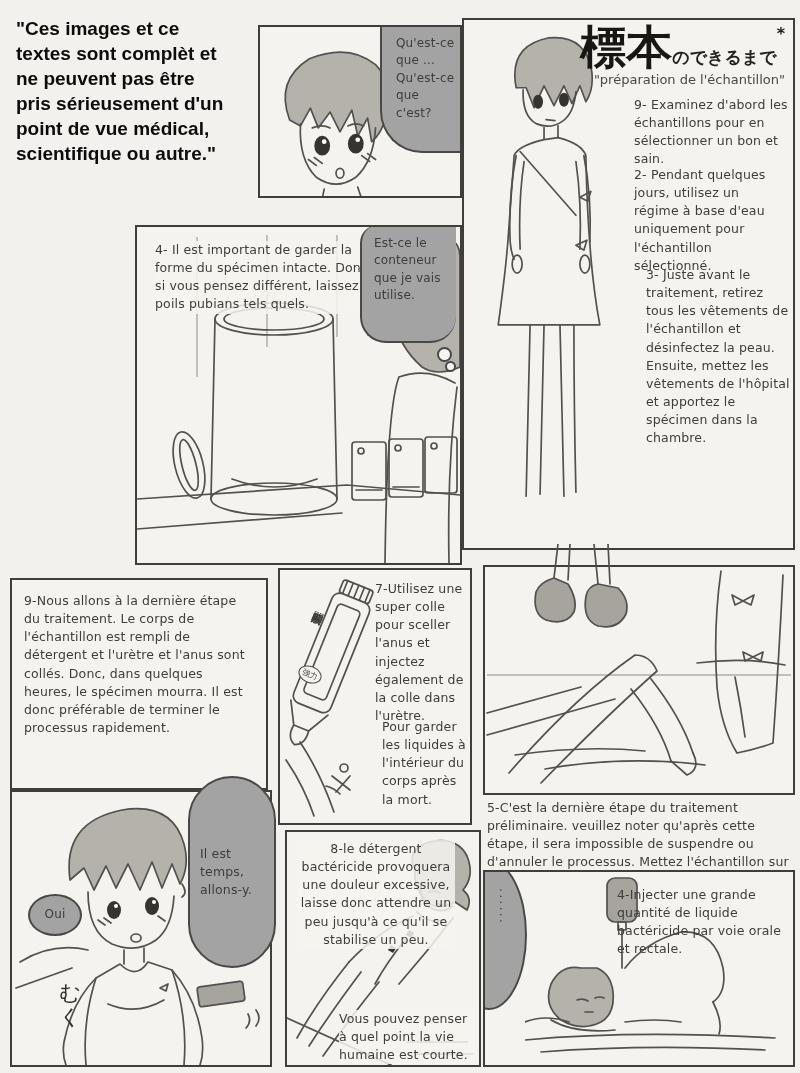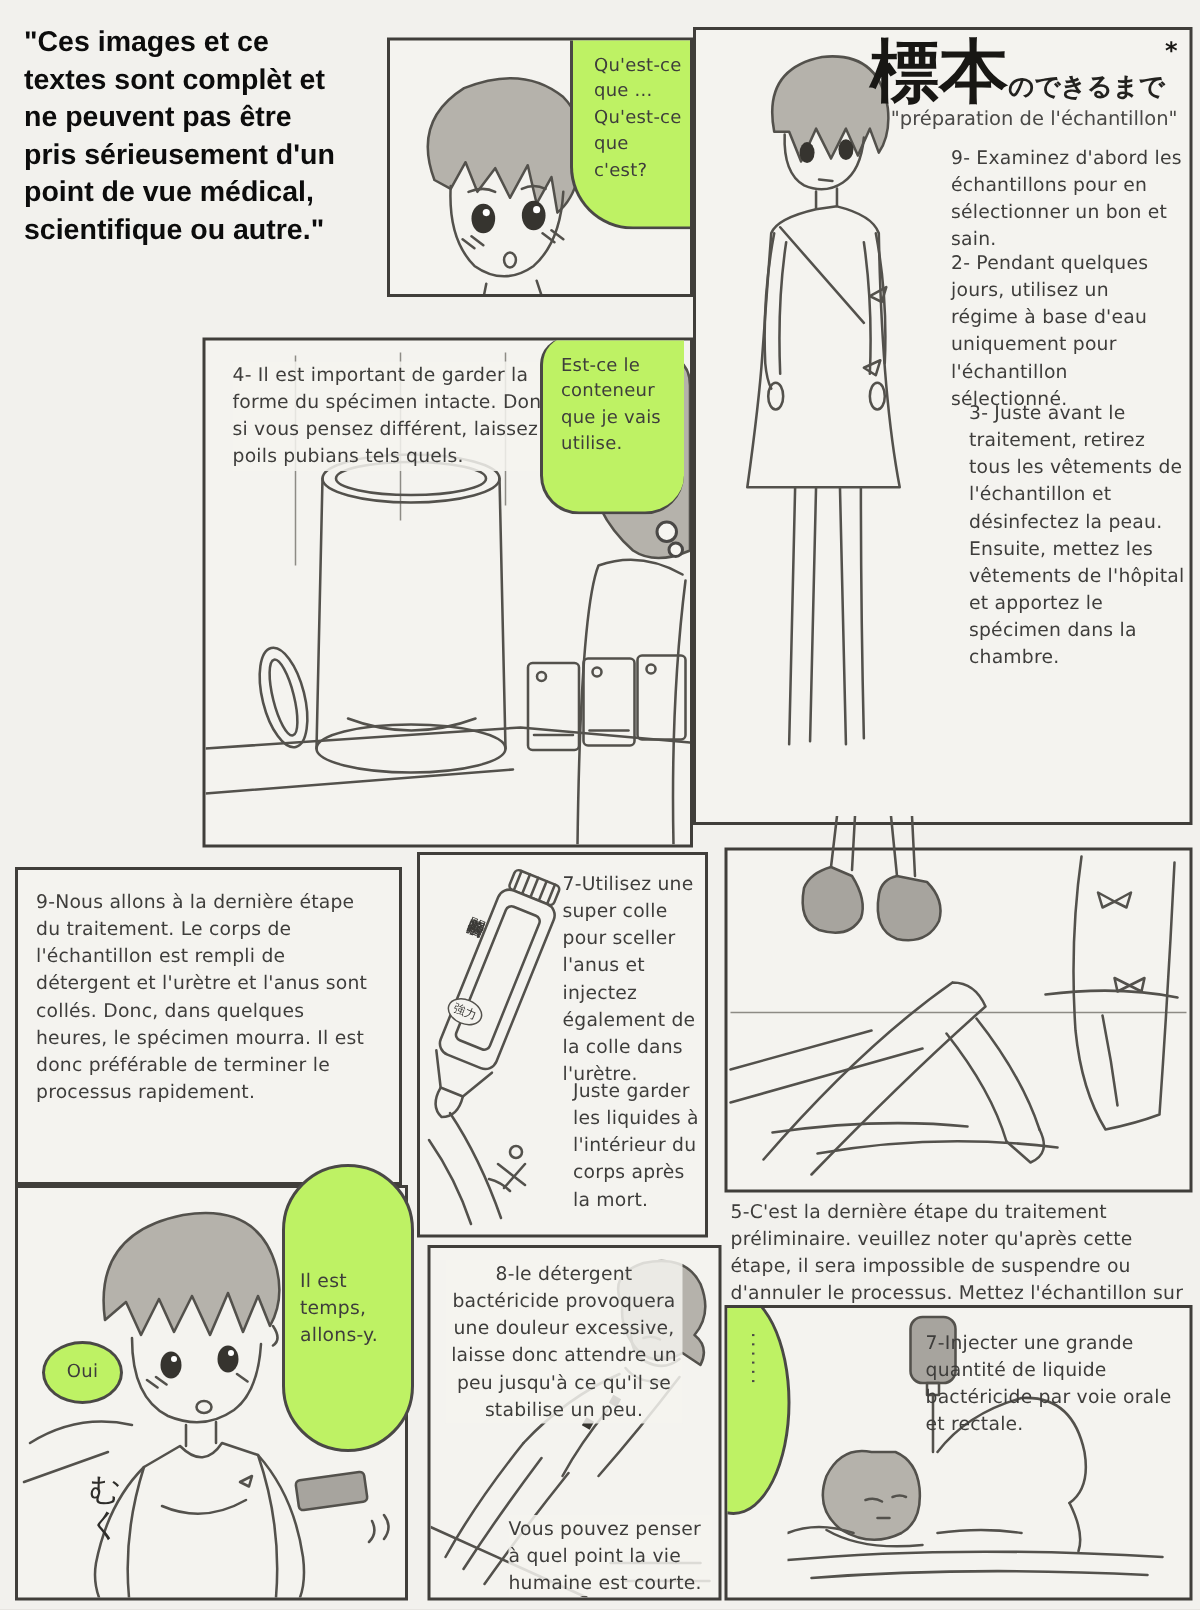--- a/index.html
+++ b/index.html
@@ -3,21 +3,21 @@
 <meta charset="utf-8">
 <style>
   html,body{margin:0;padding:0;background:#dddcd8;}
   .page{position:relative;width:800px;height:1073px;background:#f2f1ed;overflow:hidden;
         font-family:"DejaVu Sans",sans-serif;color:#3e3d3b;}
   .panel{position:absolute;border:2px solid #403e3a;background:#f4f3ef;box-sizing:border-box;}
   .abs{position:absolute;}
   .comic-text{font-size:12.5px;line-height:1.45;letter-spacing:.15px;color:#3e3d3b;}
   .disclaimer{font-family:"Liberation Sans",sans-serif;font-weight:bold;font-size:19px;
               line-height:1.32;color:#0c0c0c;}
-  .bubble{position:absolute;background:#bef264;border:2px solid #4a4846;box-sizing:border-box;}
+  .bubble{position:absolute;background:#a3a3a3;border:2px solid #4a4846;box-sizing:border-box;}
   .title-kanji{font-size:46px;font-weight:900;color:#181714;line-height:1;}
   .title-kana{font-size:17px;font-weight:700;color:#23221f;}
   .title-mark{font-size:16px;font-weight:700;vertical-align:top;color:#181714;}
   .subtitle{font-size:13px;color:#4a4947;}
   .vtext{writing-mode:vertical-rl;}
   svg{display:block;}
   .st{stroke:#53514c;fill:none;stroke-width:1.7;stroke-linecap:round;stroke-linejoin:round;}
   .thin{stroke:#8d8b85;stroke-width:1;}
   .hair{fill:#b5b2ab;stroke:#53514c;stroke-width:1.7;stroke-linejoin:round;}
   .shade{fill:#a7a49e;stroke:#53514c;stroke-width:1.7;stroke-linejoin:round;}
@@ -129,21 +129,21 @@
         <path class="st" d="M28,140 L40,162 L56,162 L68,140"></path>
         <path class="st" d="M40,162 Q38,176 48,180 Q58,176 56,162"></path>
       </g>
       <circle class="st" cx="64" cy="196" r="4"></circle>
       <path class="st" d="M52,204 l18,14 M70,204 l-14,16 M46,214 q8,2 14,8"></path>
       <path class="st" d="M20,170 Q40,200 54,240 M6,188 Q24,214 34,244"></path>
     </svg>
     <div class="abs vtext" style="left:34px;top:34px;font-size:11px;color:#3a3936;transform:rotate(22deg);">瞬間接着剤</div>
     <div class="abs" style="left:18px;top:96px;font-size:8px;color:#3a3936;border:1px solid #53514c;border-radius:50%;padding:2px 3px;transform:rotate(22deg);background:#f4f3ef;">強力</div>
     <div class="abs comic-text" style="left:95px;top:10px;width:94px;">7-Utilisez une super colle pour sceller l'anus et injectez également de la colle dans l'urètre.</div>
-    <div class="abs comic-text" style="left:102px;top:148px;width:86px;">Juste garder les liquides à l'intérieur du corps après la mort.</div>
+    <div class="abs comic-text" style="left:102px;top:148px;width:86px;">Pour garder les liquides à l'intérieur du corps après la mort.</div>
   </div>
 
   <div class="panel" style="left:483px;top:565px;width:312px;height:230px;overflow:hidden;">
     <svg class="abs" style="left:0;top:0;" width="308" height="226" viewBox="0 0 308 226">
       <path class="thin" fill="none" d="M2,108 H306"></path>
       <path class="st" d="M2,146 L96,120 M2,168 L130,132"></path>
       <path class="st" d="M24,206 Q90,130 150,88 M56,216 Q120,150 172,104 Q165,88 150,88"></path>
       <path class="st" d="M166,112 Q196,150 208,186 M146,122 Q176,160 186,194"></path>
       <path class="st" d="M208,186 Q216,202 202,208 L186,194"></path>
       <path class="st" d="M236,4 Q228,60 232,120 Q236,160 252,186 M298,8 Q294,90 288,176 M252,186 Q272,182 288,176"></path>
@@ -161,21 +161,21 @@
     <svg class="abs" style="left:40px;top:0;" width="268" height="193" viewBox="0 0 268 193">
       <rect class="st shade" x="82" y="6" width="30" height="44" rx="8"></rect>
       <rect class="st" x="93" y="50" width="8" height="8"></rect>
       <path class="st" d="M97,58 V96"></path>
       <path class="st" d="M156,60 Q190,58 198,96 Q202,120 188,130 M156,60 Q120,70 100,96"></path>
       <path class="hair" d="M56,96 Q36,92 26,112 Q18,134 36,148 Q56,160 76,150 Q90,142 88,120 Q86,102 72,96 Z"></path>
       <path class="st" d="M52,128 Q58,126 63,129 M70,126 q5,-2 9,0 M60,140 h8"></path>
       <path class="st" d="M26,148 Q50,162 90,158 M100,150 Q130,146 156,150 M188,130 Q198,150 194,162"></path>
       <path class="st" d="M0,168 Q110,158 250,166 M16,180 Q120,172 240,178 M0,150 Q20,142 44,150"></path>
     </svg>
-    <div class="abs comic-text" style="left:132px;top:14px;width:172px;">7-Injecter une grande quantité de liquide bactéricide par voie orale et rectale.</div>
+    <div class="abs comic-text" style="left:132px;top:14px;width:172px;">4-Injecter une grande quantité de liquide bactéricide par voie orale et rectale.</div>
   </div>
 
   <div class="panel" style="left:285px;top:830px;width:196px;height:237px;overflow:hidden;">
     <svg class="abs" style="left:0;top:0;" width="192" height="233" viewBox="0 0 192 233">
       <path class="hair" d="M128,38 Q118,18 142,10 Q170,4 180,24 Q188,44 176,58 Q186,66 180,78 L168,70 Q150,80 138,68 Q126,54 128,38 Z"></path>
       <path class="st" d="M134,52 Q132,70 144,76 Q156,82 166,74 M142,60 Q148,58 153,61 M150,72 l6,1"></path>
       <path class="st" d="M130,80 Q140,92 158,88"></path>
       <path class="st" d="M126,84 Q90,100 62,130 M166,86 Q140,120 112,152 M118,108 Q100,130 88,152"></path>
       <rect class="dark" x="102" y="114" width="6" height="6" transform="rotate(30 105 117)"></rect>
       <rect class="dark" x="120" y="99" width="6" height="6" transform="rotate(30 123 102)"></rect>

